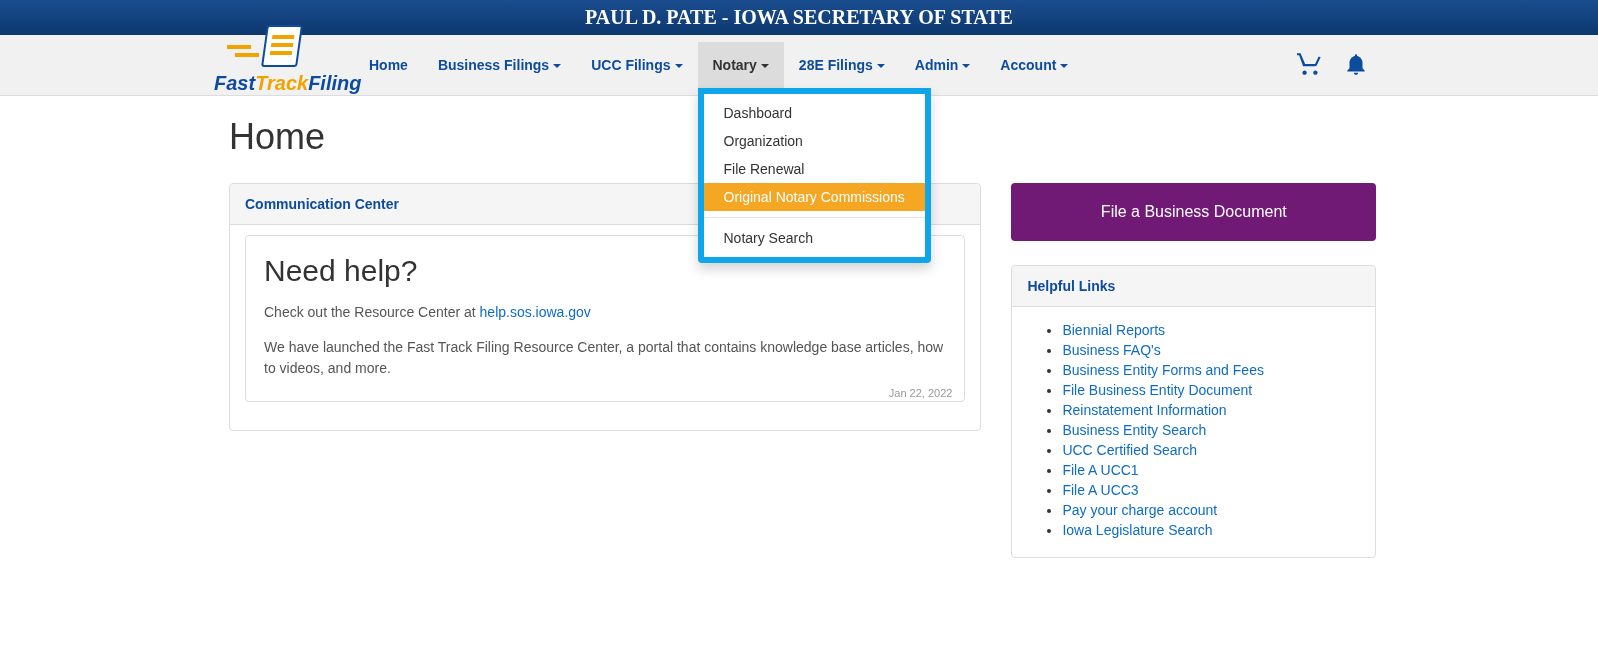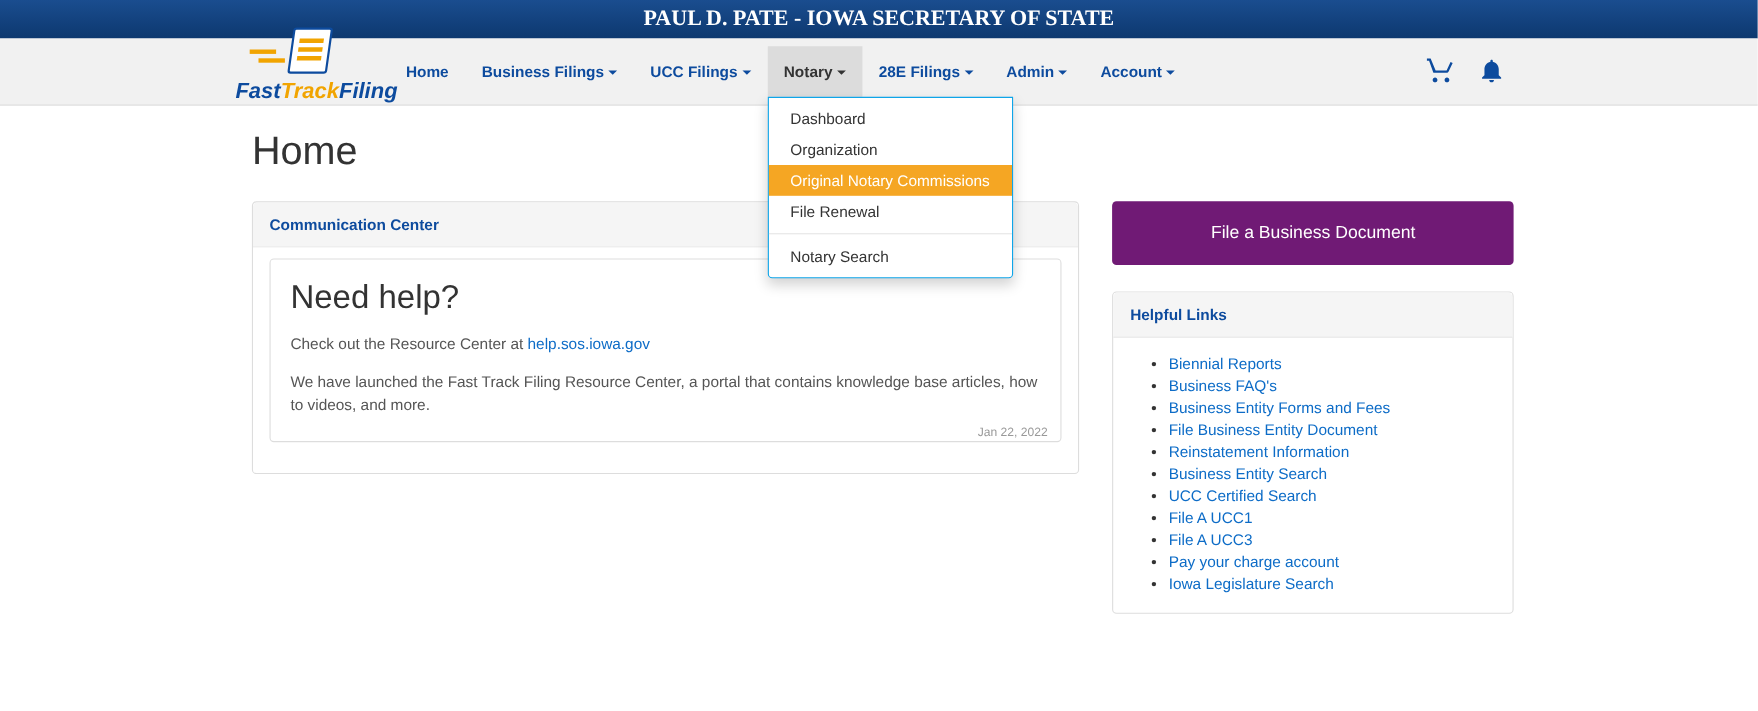--- a/index.html
+++ b/index.html
@@ -12,21 +12,21 @@
 .logo-sheet { position:absolute; width:36px; height:42px; background:#fff; border:2px solid #0d4b9e; border-radius:3px; top:-15px; left:50px; transform:skewX(-8deg); }
 .logo-sheet::before { content:""; position:absolute; left:5px; right:5px; top:8px; height:4px; background:#f1a400; box-shadow:0 8px 0 #f1a400, 0 16px 0 #f1a400; }
 .logo-dash::before { content:""; position:absolute; left:13px; top:5px; width:24px; height:4px; background:#f1a400; box-shadow:8px 8px 0 #f1a400; }
 .logo-text { position:absolute; bottom:-5px; left:0; font-size:20px; font-style:italic; font-weight:bold; color:#0d4b9e; white-space:nowrap; }
 .logo-text .track { color:#f1a400;margin-top:12px; }
 .nav-items { display:flex; list-style:none; }
 .nav-item { position:relative; }
 .nav-link { display:block; padding:15px; color:#0d4b9e; font-weight:bold; text-decoration:none; cursor:pointer; }
 .nav-item.active .nav-link { background:#dcdcdc; color:#333; }
 .caret { display:inline-block; width:0; height:0; margin-left:4px; vertical-align:middle; border-top:4px solid; border-right:4px solid transparent; border-left:4px solid transparent; }
-.dropdown { position:absolute; top:100%; left:0; background:#fff; border:1px solid #0ea5e9; border-radius:0 0 4px 4px; box-shadow:0 6px 12px rgba(0,0,0,0.175); min-width:215px; z-index:100; padding:5px 0; }
+.dropdown { position:absolute; top:100%; left:0; background:#fff; border:6px solid #0ea5e9; border-radius:0 0 4px 4px; box-shadow:0 6px 12px rgba(0,0,0,0.175); min-width:215px; z-index:100; padding:5px 0; }
 .dropdown-item { display:block; padding:6px 20px; color:#333; text-decoration:none; cursor:pointer; white-space:nowrap; }
 .dropdown-item.highlighted { background:#f5a623; color:#fff; }
 .divider { height:1px; background:#e5e5e5; margin:6px 0; }
 .nav-right { margin-left:auto; display:flex; align-items:center; padding-right:15px; gap:20px; }
 .icon-cart, .icon-bell { color:#0d4b9e; cursor:pointer; }
 .icon-cart svg, .icon-bell svg { width:26px; height:26px; fill:#0d4b9e; }
 .container { max-width:1170px; margin:0 auto; padding:0 15px; }
 h1.page-title { font-size:36px; font-weight:500; color:#333; margin:20px 0 25px; }
 .row { display:flex; gap:30px; }
 .col-left { flex:0 0 66%; }
@@ -69,22 +69,22 @@
           <a class="nav-link"><span>Business Filings</span><span class="caret"></span></a>
         </li>
       <li class="nav-item">
           <a class="nav-link"><span>UCC Filings</span><span class="caret"></span></a>
         </li>
       <li class="nav-item active">
         <a class="nav-link"><span>Notary</span><span class="caret"></span></a>
         <div class="dropdown">
           <a class="dropdown-item">Dashboard</a>
           <a class="dropdown-item">Organization</a>
+          <a class="dropdown-item">File Renewal</a>
           <a class="dropdown-item highlighted">Original Notary Commissions</a>
-          <a class="dropdown-item">File Renewal</a>
           <div class="divider"></div>
           <a class="dropdown-item">Notary Search</a>
         </div>
       </li>
       <li class="nav-item">
           <a class="nav-link"><span>28E Filings</span><span class="caret"></span></a>
         </li>
       <li class="nav-item">
           <a class="nav-link"><span>Admin</span><span class="caret"></span></a>
         </li>

